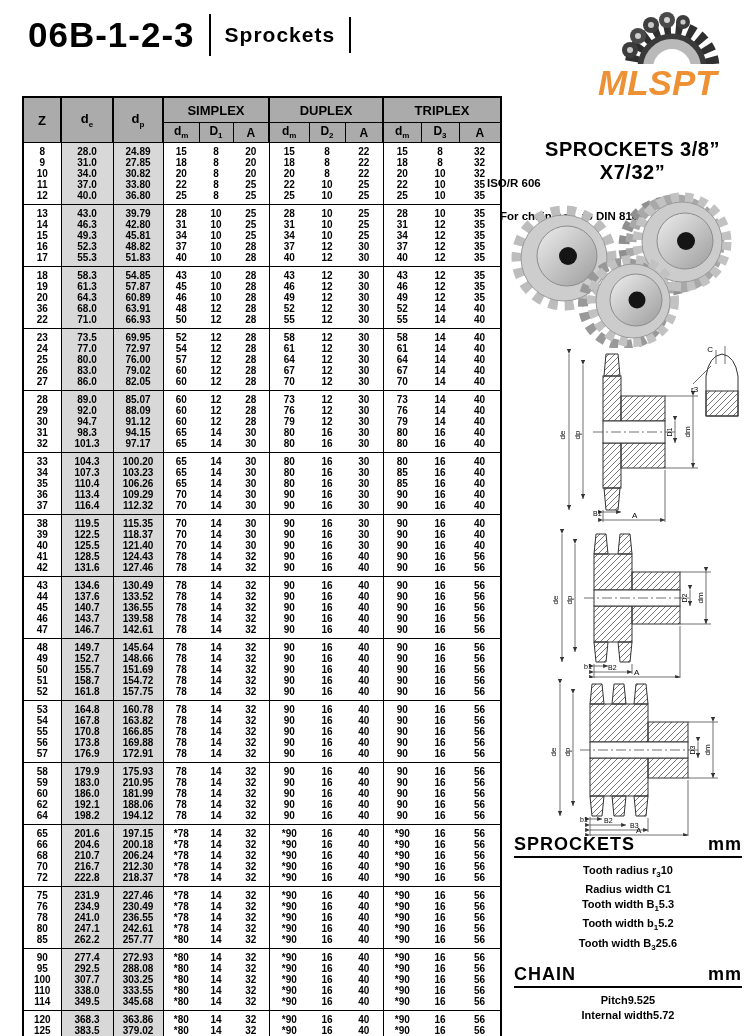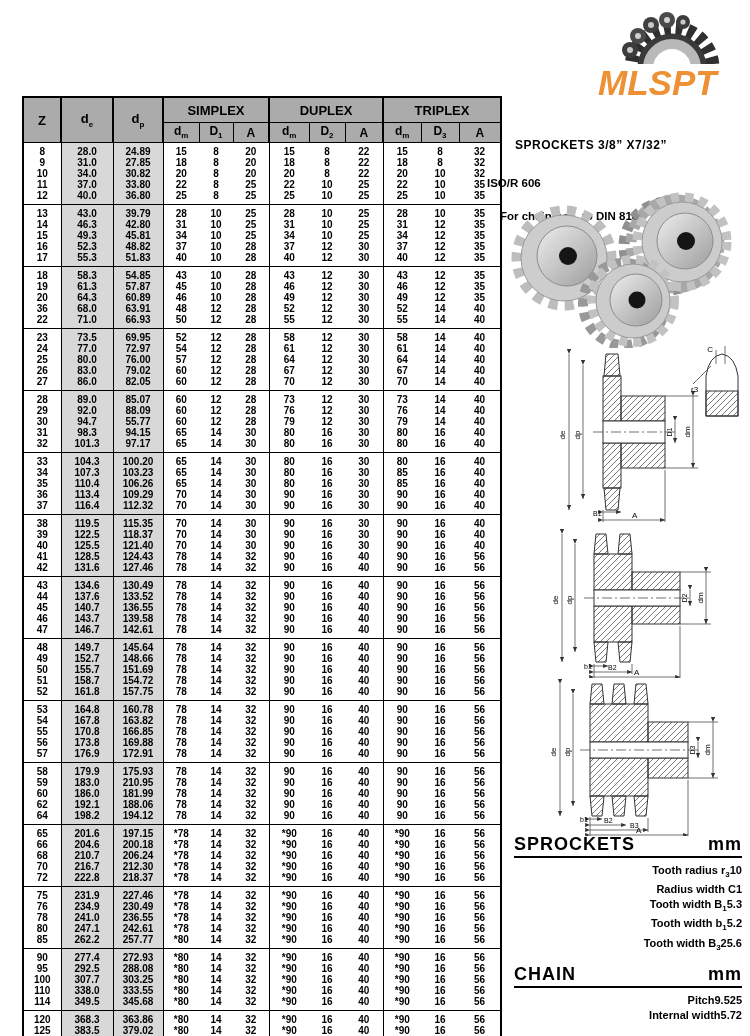--- a/index.html
+++ b/index.html
@@ -23,44 +23,50 @@
   table.sprk thead tr.r2 th{height:19px;}
   table.sprk td{padding:0;text-align:center;font-size:10px;font-weight:bold;line-height:11px;
                 white-space:nowrap;}
   table.sprk tbody{border-top:1.5px solid #000;}
   table.sprk tbody tr:first-child td{padding-top:3px;}
   table.sprk tbody tr:last-child td{padding-bottom:3px;}
   td.shade{background:#d8d8d8;}
   .bl2{border-left:2px solid #000 !important;}
   td.maj{border-left:1.5px solid #000;}
   
-  .side-head{position:absolute;left:515px;top:138px;font-size:12px;font-weight:bold;letter-spacing:0.5px;text-align:center;}
+  .side-head{position:absolute;left:515px;top:138px;font-size:20px;font-weight:bold;letter-spacing:0.5px;text-align:center;}
   .side-line1{position:absolute;left:500px;top:162px;font-size:11.5px;font-weight:bold;margin-top:48px;}
   .side-line2{position:absolute;left:487px;top:177px;font-size:11.5px;font-weight:bold;}
   .photos{position:absolute;left:506px;top:186px;}
   .dwg1{position:absolute;left:553px;top:344px;}
   .dwg2{position:absolute;left:548px;top:526px;}
   .dwg3{position:absolute;left:548px;top:678px;}
   
   .specs{position:absolute;left:514px;top:834px;width:228px;}
   .spec-title-row{display:flex;justify-content:space-between;align-items:flex-end;
                   border-bottom:2.5px solid #000;font-size:18px;font-weight:bold;
                   letter-spacing:1px;padding-bottom:1px;margin-bottom:5px;}
-  .spec-row{display:flex;justify-content:flex-end;font-size:11px;font-weight:bold;
+  .spec-row{display:flex;justify-content:center;font-size:11px;font-weight:bold;
             line-height:15px;}
   .spec-row sub{font-size:8px;}
   .chain-gap{margin-top:9px;text-align:right;}
   
   svg text{font-family:"Liberation Sans",sans-serif;}
 </style>
 </head>
 <body>
 
 <div class="page">
 
+  <div class="titlebar">
+    <span class="title-main">06B-1-2-3</span>
+    <span class="vline vl1"></span>
+    <span class="title-sub">Sprockets</span>
+    <span class="vline vl2"></span>
+  </div>
 
   <div class="logo">
     <svg width="152" height="90" viewBox="0 0 152 90">
       <defs>
           <clipPath id="lc">
             <rect x="0" y="0" width="152" height="54"></rect>
           </clipPath>
         </defs>
       <g clip-path="url(#lc)">
         <circle cx="80" cy="58" r="40" fill="none" stroke="#2f2f2f" stroke-width="15" stroke-dasharray="7 5"></circle>
@@ -432,21 +438,21 @@
           <td class="maj">76</td>
           <td>12</td>
           <td>30</td>
           <td class="maj">76</td>
           <td>14</td>
           <td>40</td>
         </tr>
         <tr>
           <td>30</td>
           <td class="shade maj">94.7</td>
-          <td class="shade maj">55.77</td>
+          <td class="shade maj">91.12</td>
           <td class="maj">60</td>
           <td>12</td>
           <td>28</td>
           <td class="maj">79</td>
           <td>12</td>
           <td>30</td>
           <td class="maj">79</td>
           <td>14</td>
           <td>40</td>
         </tr>

